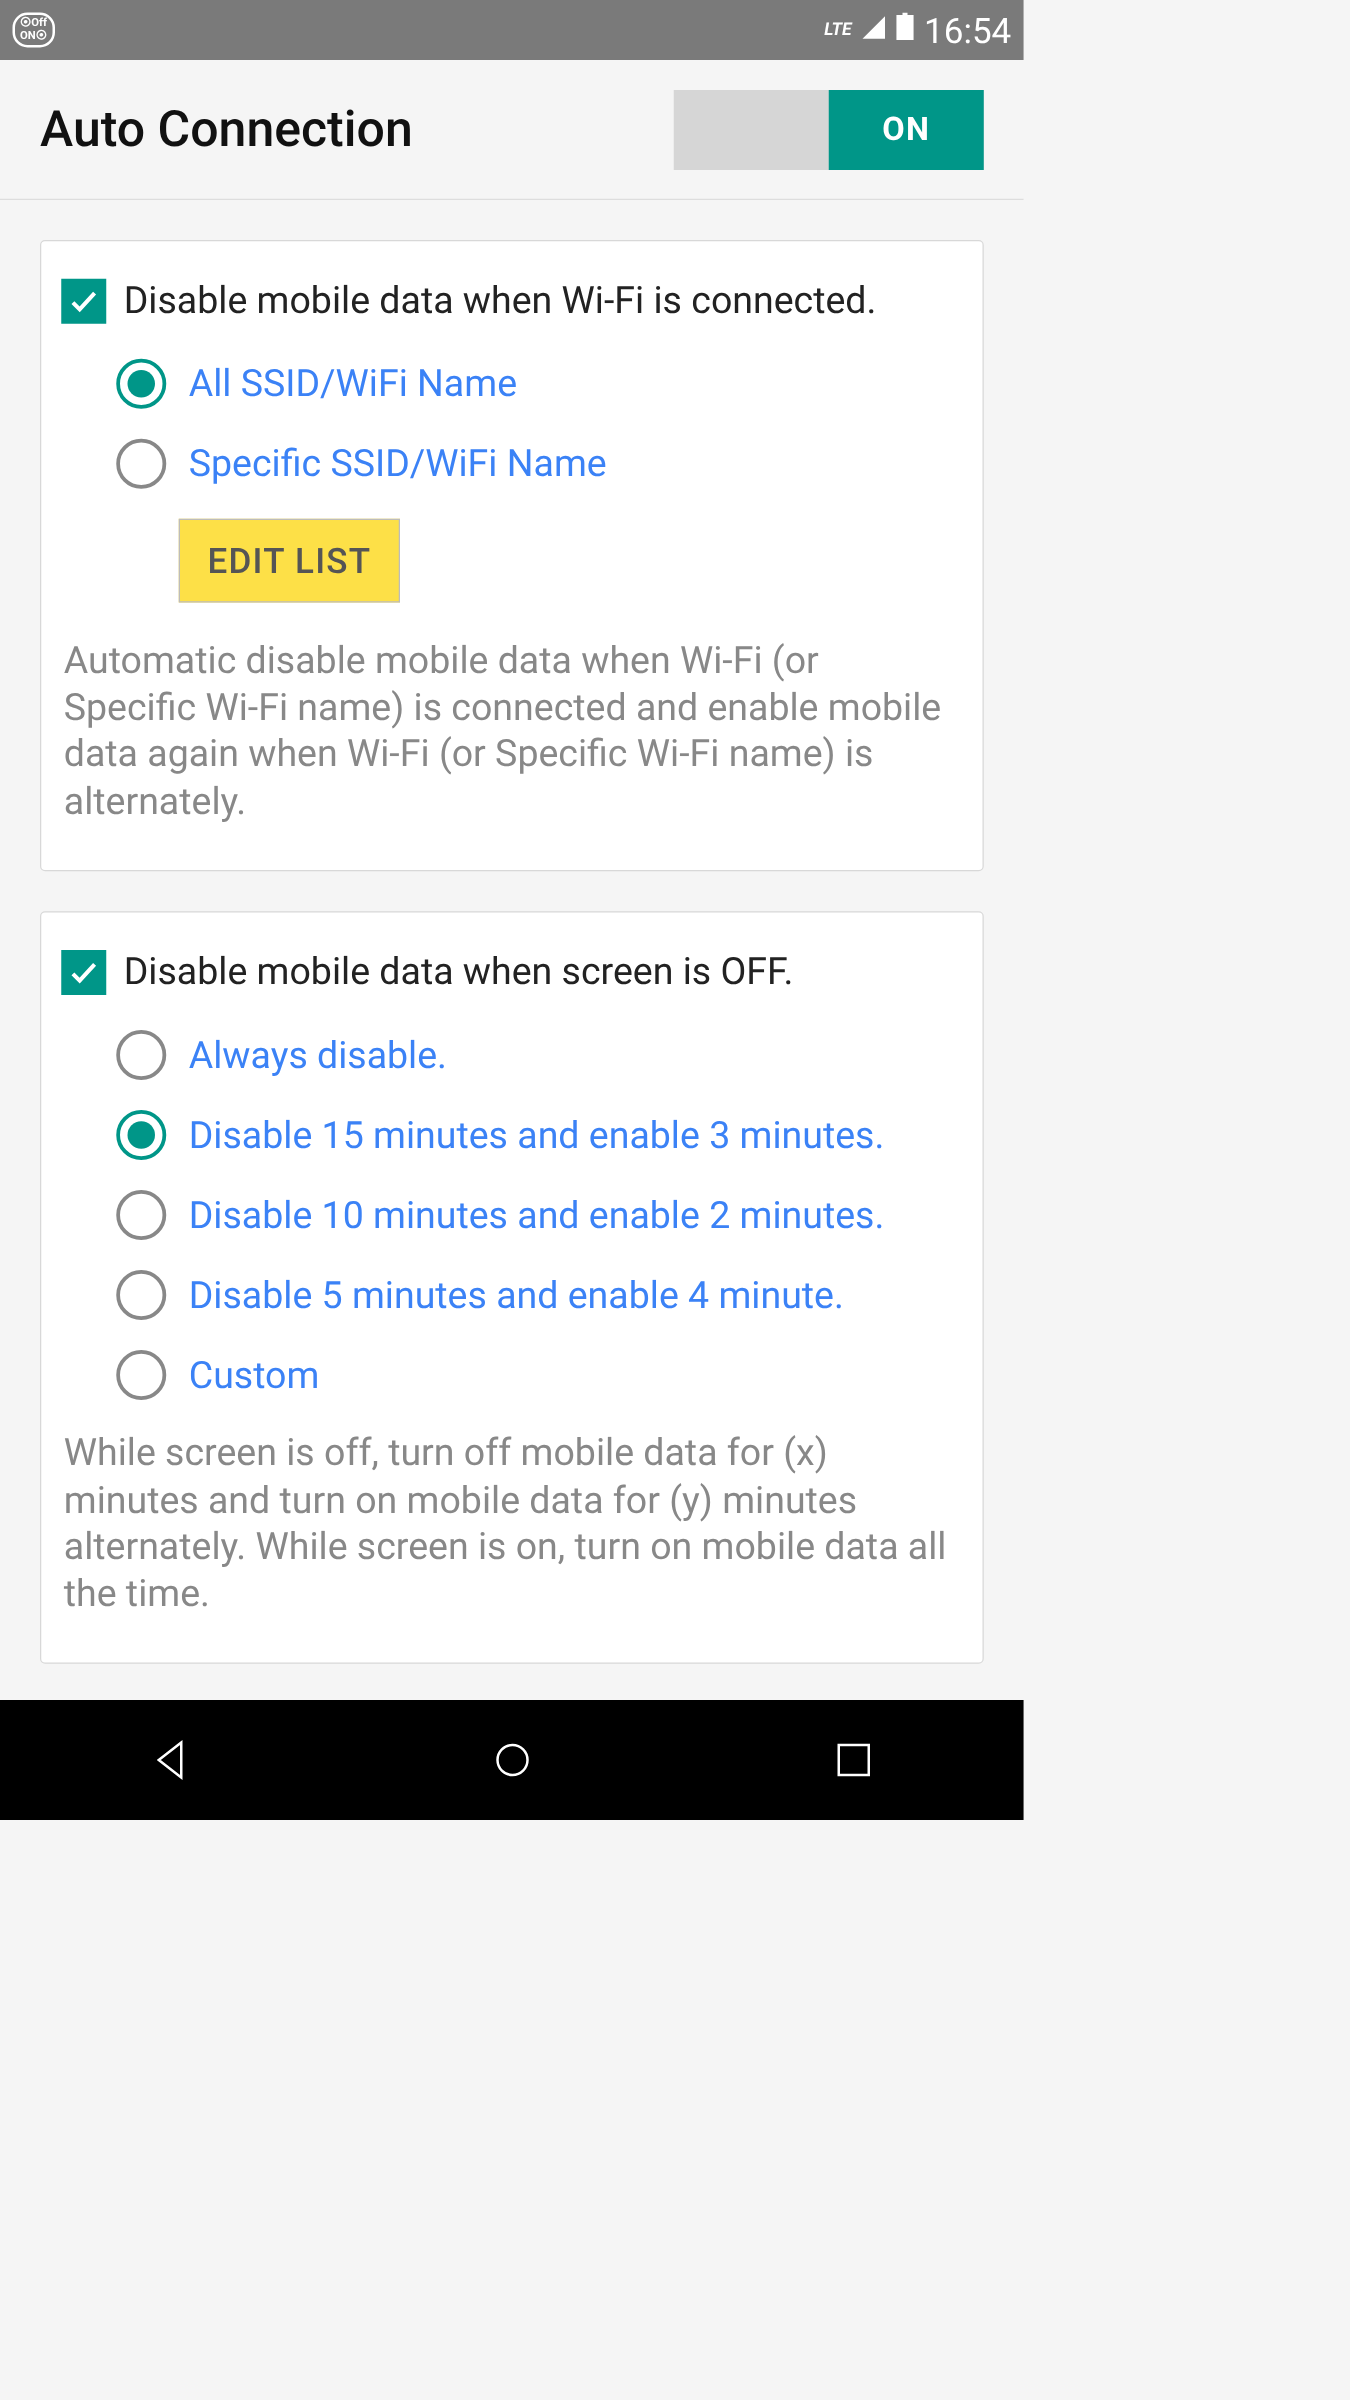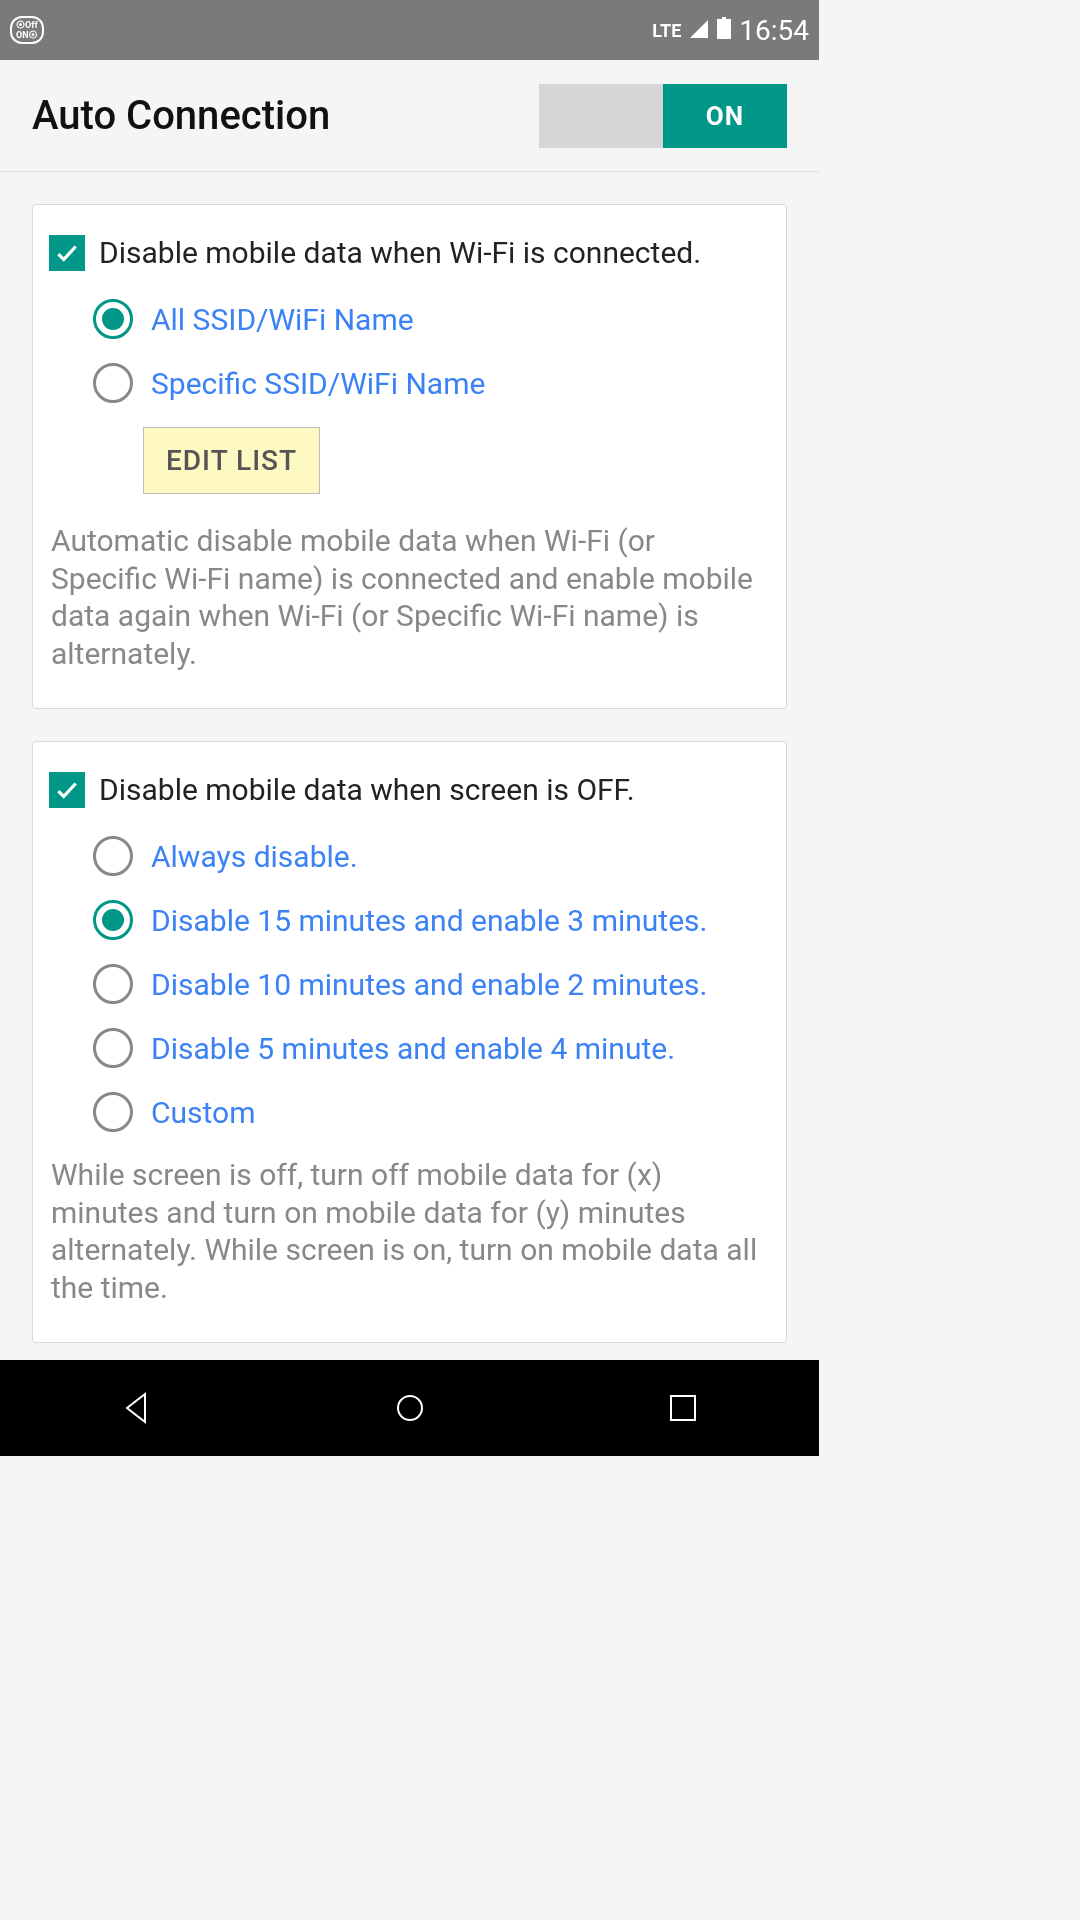--- a/index.html
+++ b/index.html
@@ -9,21 +9,21 @@
     }
     body {
       width: 819px;
       height: 1456px;
       font-family: Roboto, -apple-system, BlinkMacSystemFont, sans-serif;
       background: #f5f5f5;
       overflow: hidden;
       position: relative;
     }
     .status-bar {
-      height: 60px;
+      height: 48px;
       background: #7a7a7a;
       display: flex;
       align-items: center;
       justify-content: space-between;
       padding: 0 10px;
       color: #fff;
       font-size: 14px;
     }
     .status-left {
       display: flex;
@@ -41,22 +41,23 @@
       display: flex;
       align-items: center;
       gap: 8px;
       font-size: 26px;
       font-weight: 400;
     }
     .status-time {
       font-size: 28px;
     }
     .lte-text {
-      font-size: 18px;
+      font-size: 14px;
       font-weight: bold;
+      font-style: italic;
     }
     .signal-icon {
       display: inline-block;
     }
     .battery-icon {
       display: inline-block;
     }
 
     .app-bar {
       height: 112px;
@@ -161,21 +162,21 @@
     .radio-label {
       font-size: 30px;
       color: #3b82f6;
     }
     .edit-btn-row {
       padding-left: 94px;
       margin: 12px 0 28px;
     }
     .edit-btn {
       display: inline-block;
-      background: #fef9c3;
+      background: #fde047;
       border: 1px solid #bcbcbc;
       padding: 16px 22px;
       font-size: 28px;
       font-weight: 500;
       color: #555;
       letter-spacing: 1px;
       cursor: pointer;
     }
     .card-desc {
       font-size: 30px;

